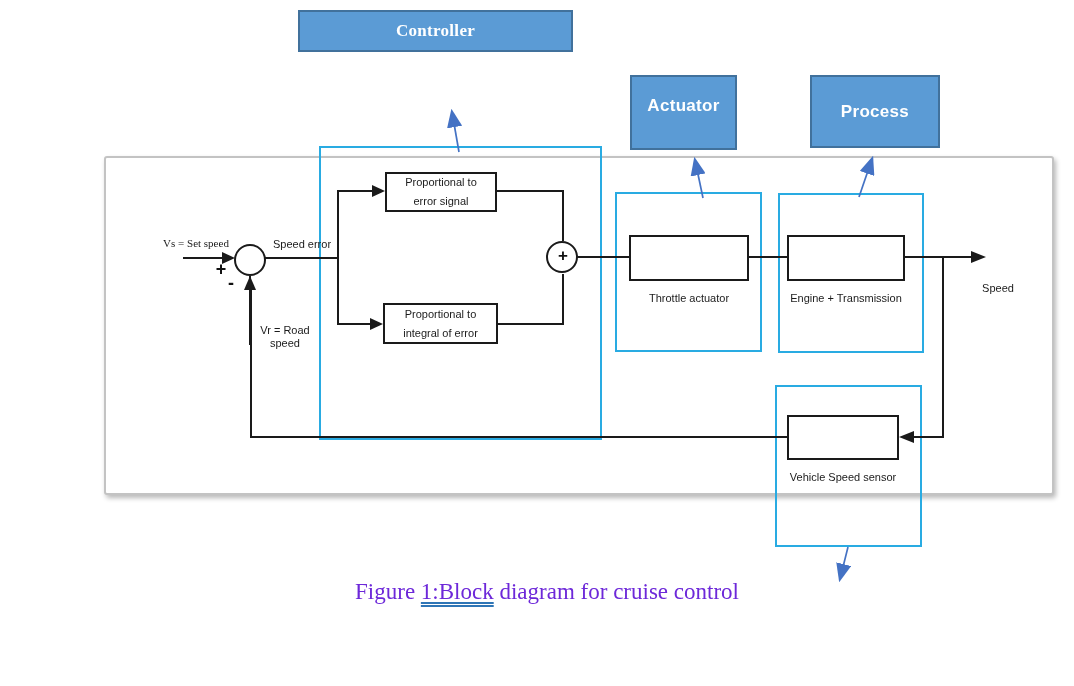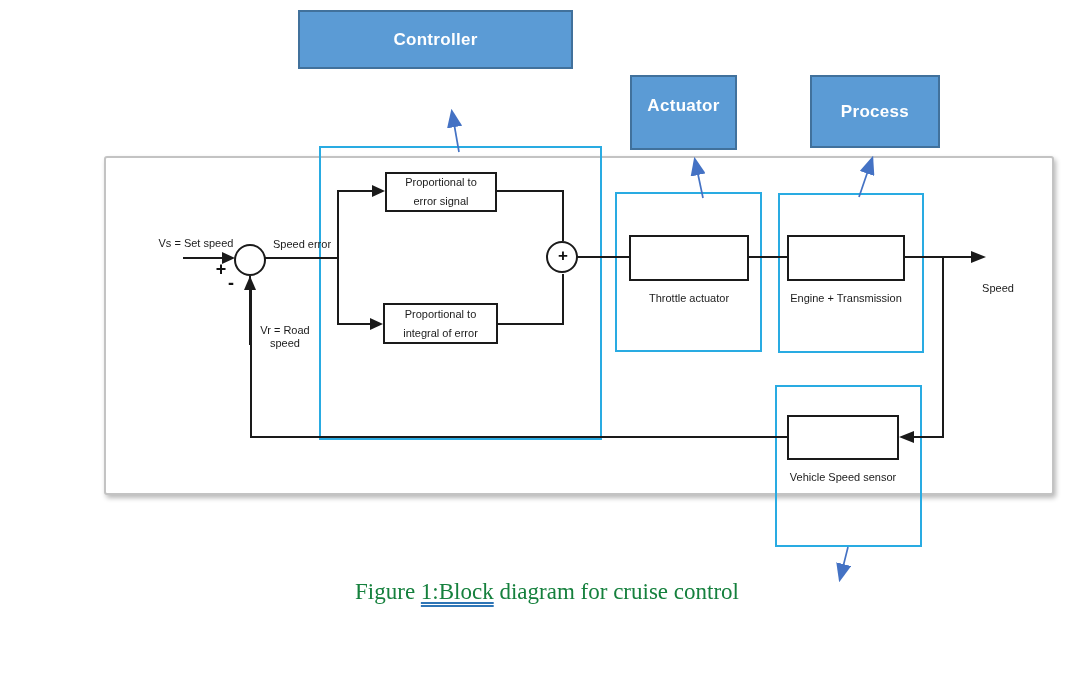--- a/index.html
+++ b/index.html
@@ -22,60 +22,60 @@
   .hl.controller{left:319px;top:146px;width:283px;height:294px;}
   .hl.actuator{left:615px;top:192px;width:147px;height:160px;}
   .hl.process{left:778px;top:193px;width:146px;height:160px;}
   .hl.sensor{left:775px;top:385px;width:147px;height:162px;}
   
   .bluebox{
     position:absolute;background:#5b9bd5;border:2px solid #41719c;
     box-sizing:border-box;display:flex;align-items:center;justify-content:center;
     color:#ffffff;font-size:17px;font-weight:600;letter-spacing:.3px;
   }
-  .bluebox.controller{left:298px;top:10px;width:275px;height:59px;}
+  .bluebox.controller{left:298px;top:10px;width:275px;height:42px;font-family:Liberation Serif, serif;}
   .bluebox.actuator{left:630px;top:75px;width:107px;height:75px;padding-bottom:14px;}
   .bluebox.process{left:810px;top:75px;width:130px;height:73px;padding-bottom:0;}
   .bluebox.sensor{left:772px;top:587px;width:130px;height:71px;padding-bottom:16px;}
   
   .block{
     position:absolute;background:#ffffff;border:2px solid #1a1a1a;
     box-sizing:border-box;display:flex;align-items:center;justify-content:center;
     text-align:center;font-size:11px;line-height:19px;color:#1b1b1b;
     white-space:pre-line;z-index:4;
   }
   .block.prop-error{left:385px;top:172px;width:112px;height:40px;}
   .block.prop-integral{left:383px;top:303px;width:115px;height:41px;}
   .block.throttle{left:629px;top:235px;width:120px;height:46px;}
   .block.engine{left:787px;top:235px;width:118px;height:46px;}
   .block.speed-sensor{left:787px;top:415px;width:112px;height:45px;}
   
   .siglabel{
     position:absolute;font-size:11px;line-height:13px;color:#1b1b1b;
     text-align:center;white-space:pre-line;z-index:5;
   }
-  .lab-set-speed{left:150px;top:237px;width:92px;}
+  .lab-set-speed{left:150px;top:237px;width:92px;font-family:Liberation Serif, serif;}
   .lab-speed-error{left:264px;top:238px;width:76px;}
   .lab-road-speed{left:254px;top:296px;width:62px;margin-top:28px;}
   .lab-speed-out{left:967px;top:282px;width:62px;}
   .lab-throttle{left:619px;top:292px;width:140px;}
   .lab-engine{left:776px;top:292px;width:140px;}
   .lab-vss{left:773px;top:471px;width:140px;}
   .sign{
     position:absolute;font-size:18px;font-weight:700;color:#111;z-index:5;
     width:18px;text-align:center;line-height:18px;
   }
   .sign.plus{left:212px;top:260px;}
   .sign.minus{left:222px;top:274px;}
   .sign.sum2{left:554px;top:247px;font-size:17px;font-weight:700;}
   svg.overlay{position:absolute;left:0;top:0;z-index:3;pointer-events:none;}
   
   .caption{
     position:absolute;left:332px;top:579px;width:430px;text-align:center;
-    font-family:"Liberation Serif", serif;font-size:23px;color:#15803d;z-index:6;
+    font-family:"Liberation Serif", serif;font-size:23px;color:#6d28d9;z-index:6;
   }
   .caption .uline{
     text-decoration-line:underline;text-decoration-style:double;
     text-decoration-color:#2e75b6;text-underline-offset:3px;
   }
 </style>
 </head>
 <body>
 
 <div class="stage">

